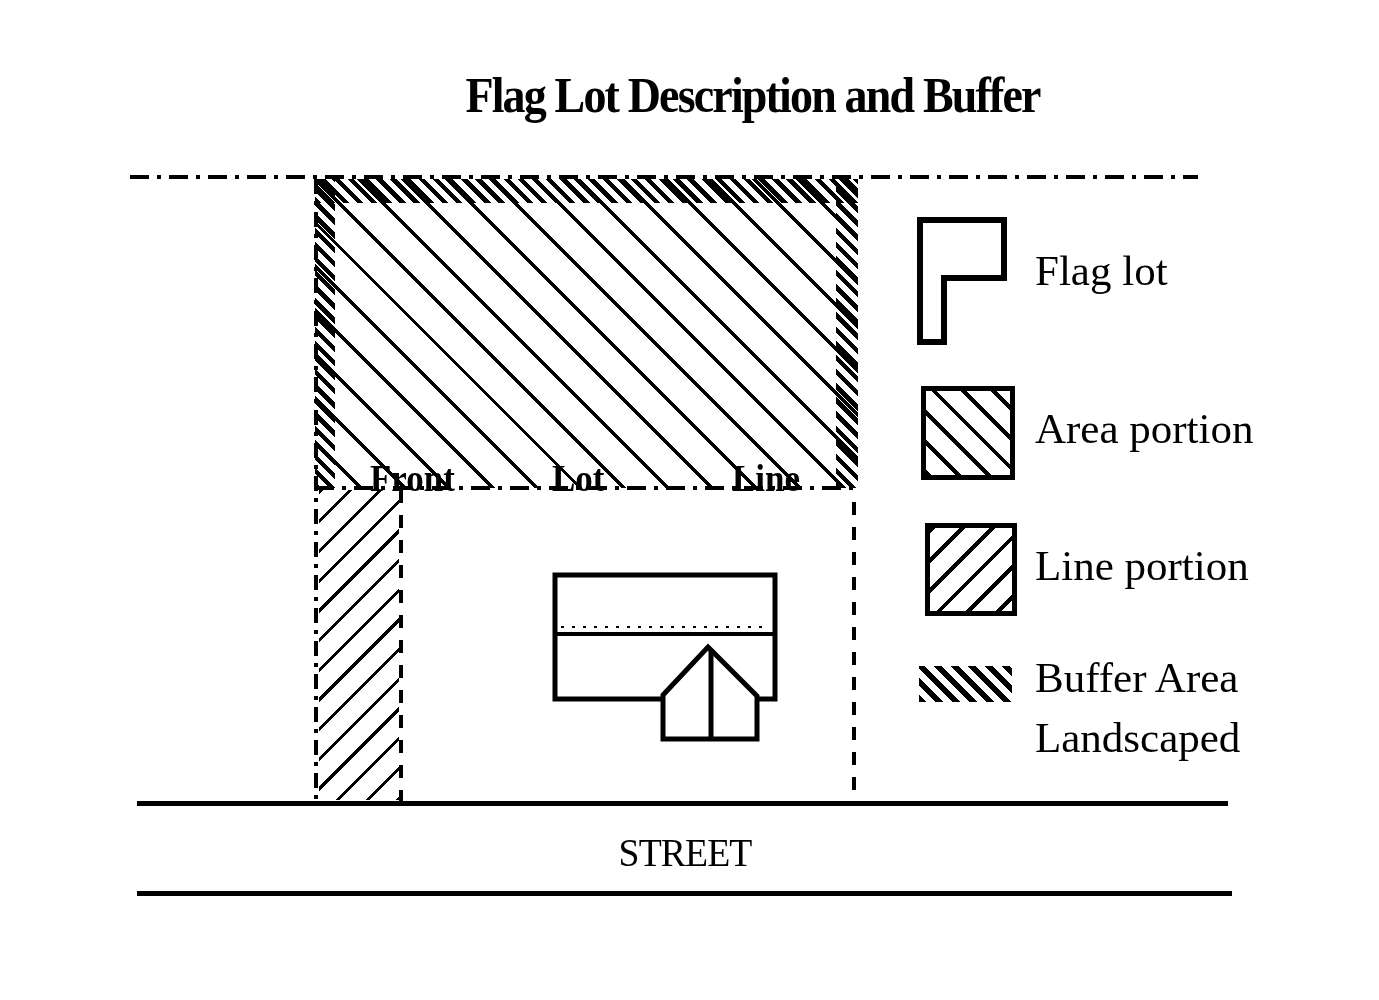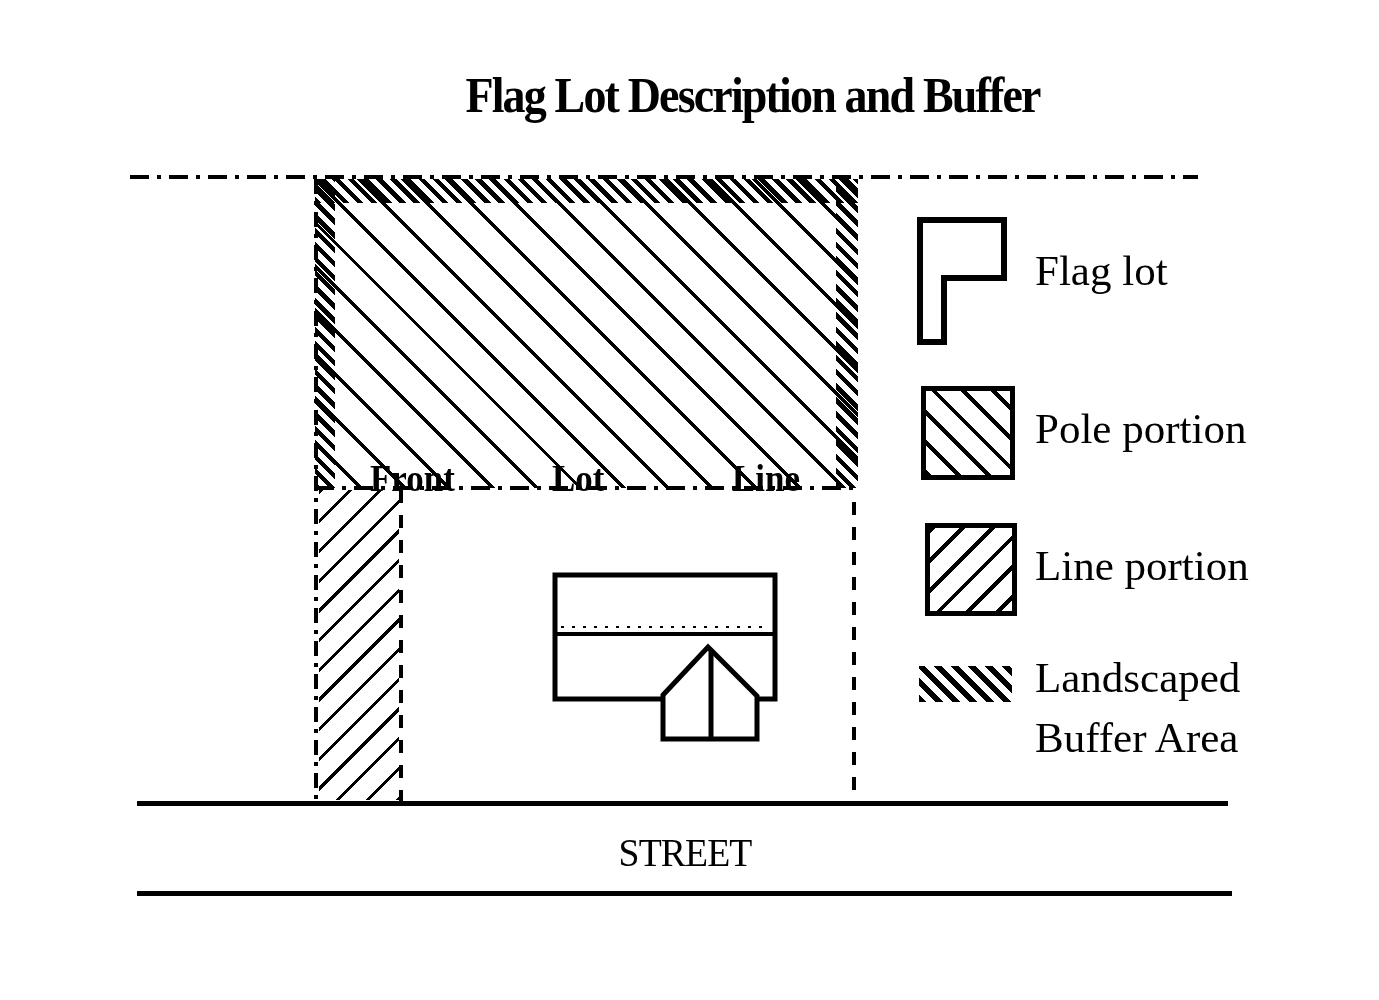--- a/index.html
+++ b/index.html
@@ -106,25 +106,25 @@
   <div class="solid-h" style="left:137px;top:891px;width:1095px;"></div>
 
   <div>
 
     <svg class="flaglot-icon" width="92" height="130" viewBox="0 0 92 130">
       <path d="M4 4 H88 V62 H28 V126 H4 Z" fill="#fff" stroke="#000" stroke-width="6"></path>
     </svg>
     <span class="legend-label" style="left:1035px;top:246px;text-align:center;">Flag lot</span>
 
     <div class="legend-swatch swatch-flag"></div>
-    <span class="legend-label" style="left:1035px;top:404px;">Pole portion</span>
+    <span class="legend-label" style="left:1035px;top:404px;">Area portion</span>
 
     <div class="legend-swatch swatch-pole"></div>
     <span class="legend-label" style="left:1035px;top:541px;">Line portion</span>
 
     <div class="swatch-buffer"></div>
     <div class="buffer-label">
+      <div>Buffer Area</div>
       <div>Landscaped</div>
-      <div>Buffer Area</div>
     </div>
 
   </div>
 </div>
 
 </body></html>

